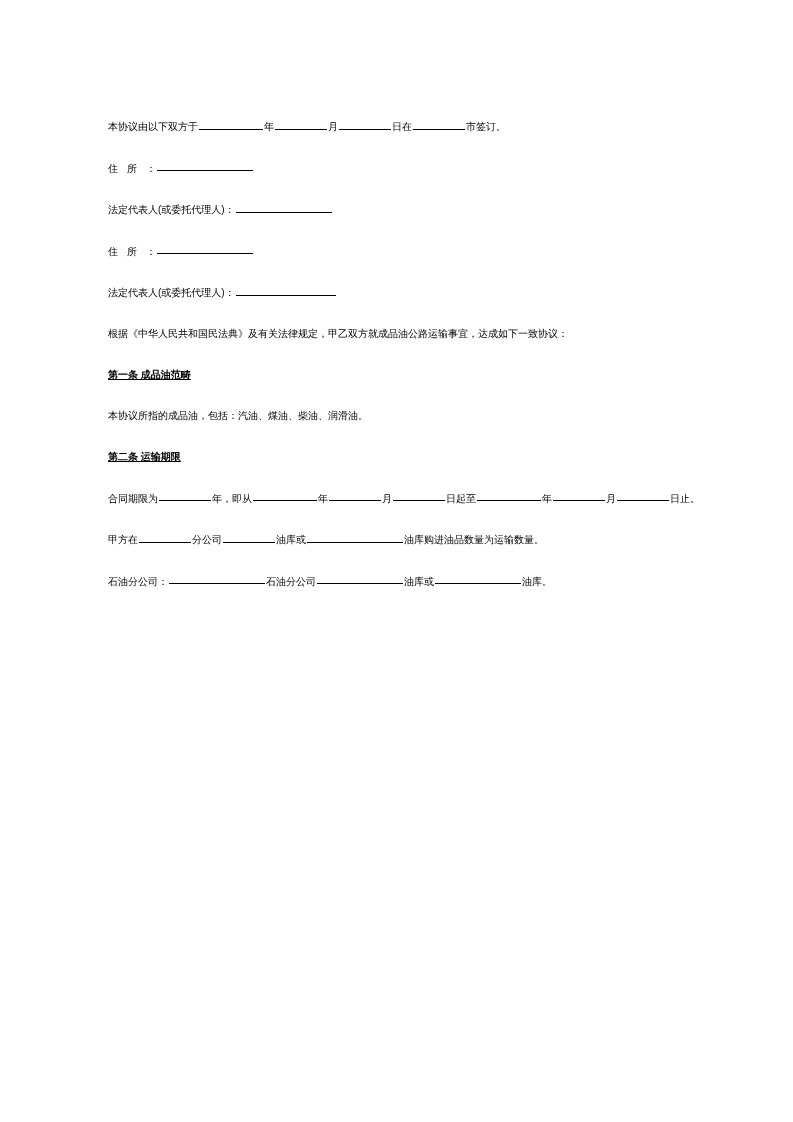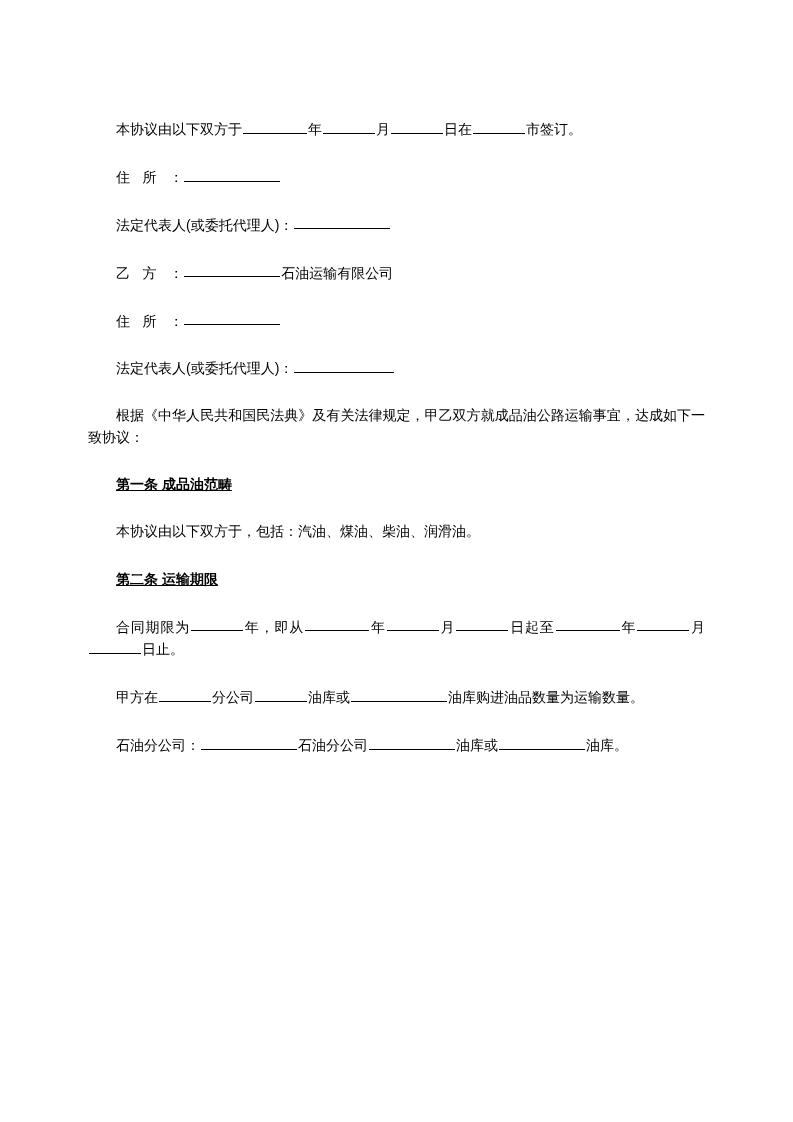--- a/index.html
+++ b/index.html
@@ -15,21 +15,21 @@
   }
   .page {
     position: relative;
     width: 793px;
     height: 1122px;
     box-sizing: border-box;
     padding: 118px 88px 60px 88px;
     background: #ffffff;
   }
   .doc-body {
-    font-size: 14px;
+    font-size: 10px;
     line-height: 1.55;
   }
   p.para {
     margin: 0 0 25.5px 0;
     text-align: justify;
     word-break: break-all;
   }
   p.para.indent {
     text-indent: 2em;
   }
@@ -49,24 +49,23 @@
   }
 </style>
 </head>
 <body>
 
 <div class="page">
   <div class="doc-body" id="doc-body">
       <p class="para indent"><span>本协议由以下双方于</span><span class="blank" style="width: 64px;"></span><span>年</span><span class="blank" style="width: 52px;"></span><span>月</span><span class="blank" style="width: 52px;"></span><span>日在</span><span class="blank" style="width: 52px;"></span><span>市签订。</span></p>
       <p class="para indent"><span class="sp-wide">住所</span><span>：</span><span class="blank" style="width: 96px;"></span></p>
       <p class="para indent"><span>法定代表人(或委托代理人)：</span><span class="blank" style="width: 96px;"></span></p>
-      <p class="para indent"><span class="sp-wide">乙方</span><span>：</span><span class="blank" style="width: 96px;"></span><span>石油运输有限公司</span></p>
       <p class="para indent"><span class="sp-wide">住所</span><span>：</span><span class="blank" style="width: 96px;"></span></p>
       <p class="para indent"><span>法定代表人(或委托代理人)：</span><span class="blank" style="width: 100px;"></span></p>
       <p class="para indent"><span>根据《中华人民共和国民法典》及有关法律规定，甲乙双方就成品油公路运输事宜，达成如下一致协议：</span></p>
       <p class="para indent bold"><span>第一条 成品油范畴</span></p>
-      <p class="para indent"><span>本协议由以下双方于，包括：汽油、煤油、柴油、润滑油。</span></p>
+      <p class="para indent"><span>本协议所指的成品油，包括：汽油、煤油、柴油、润滑油。</span></p>
       <p class="para indent bold"><span>第二条 运输期限</span></p>
       <p class="para indent"><span>合同期限为</span><span class="blank" style="width: 52px;"></span><span>年，即从</span><span class="blank" style="width: 64px;"></span><span>年</span><span class="blank" style="width: 52px;"></span><span>月</span><span class="blank" style="width: 52px;"></span><span>日起至</span><span class="blank" style="width: 64px;"></span><span>年</span><span class="blank" style="width: 52px;"></span><span>月</span><span class="blank" style="width: 52px;"></span><span>日止。</span></p>
       <p class="para indent"><span>甲方在</span><span class="blank" style="width: 52px;"></span><span>分公司</span><span class="blank" style="width: 52px;"></span><span>油库或</span><span class="blank" style="width: 96px;"></span><span>油库购进油品数量为运输数量。</span></p>
       <p class="para indent"><span>石油分公司：</span><span class="blank" style="width: 96px;"></span><span>石油分公司</span><span class="blank" style="width: 86px;"></span><span>油库或</span><span class="blank" style="width: 86px;"></span><span>油库。</span></p>
     </div>
 </div>
 
 </body></html>

